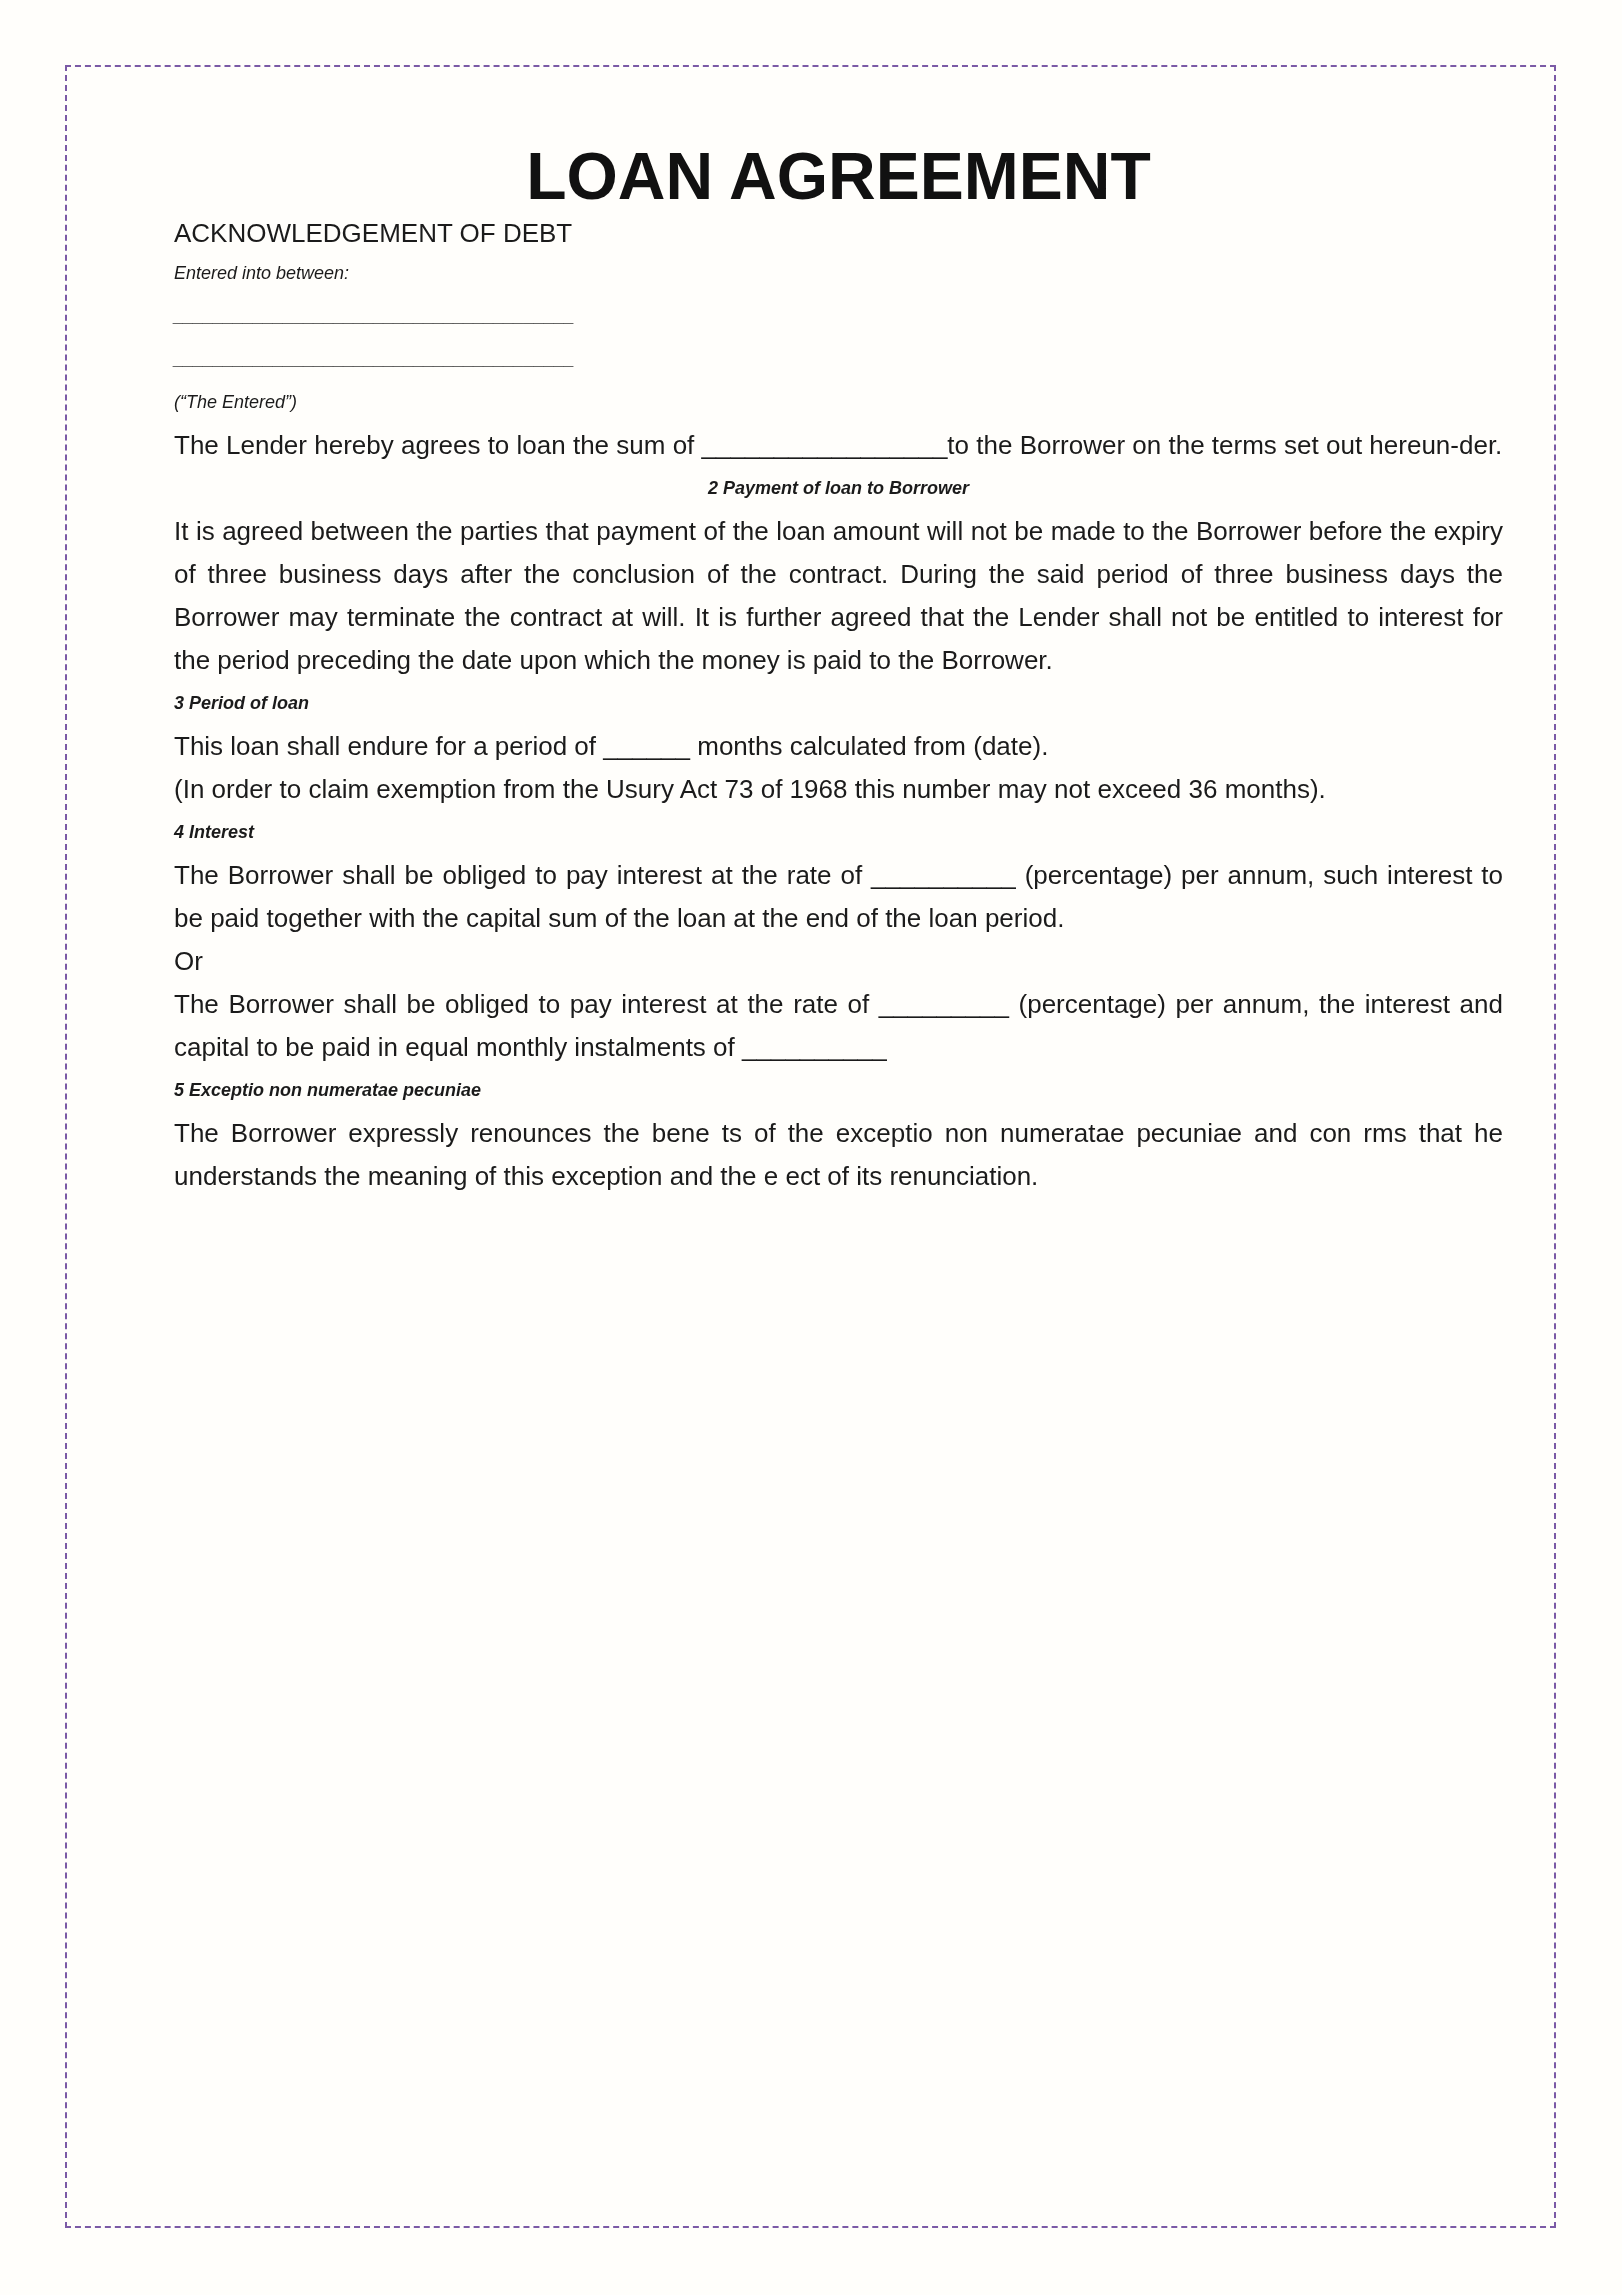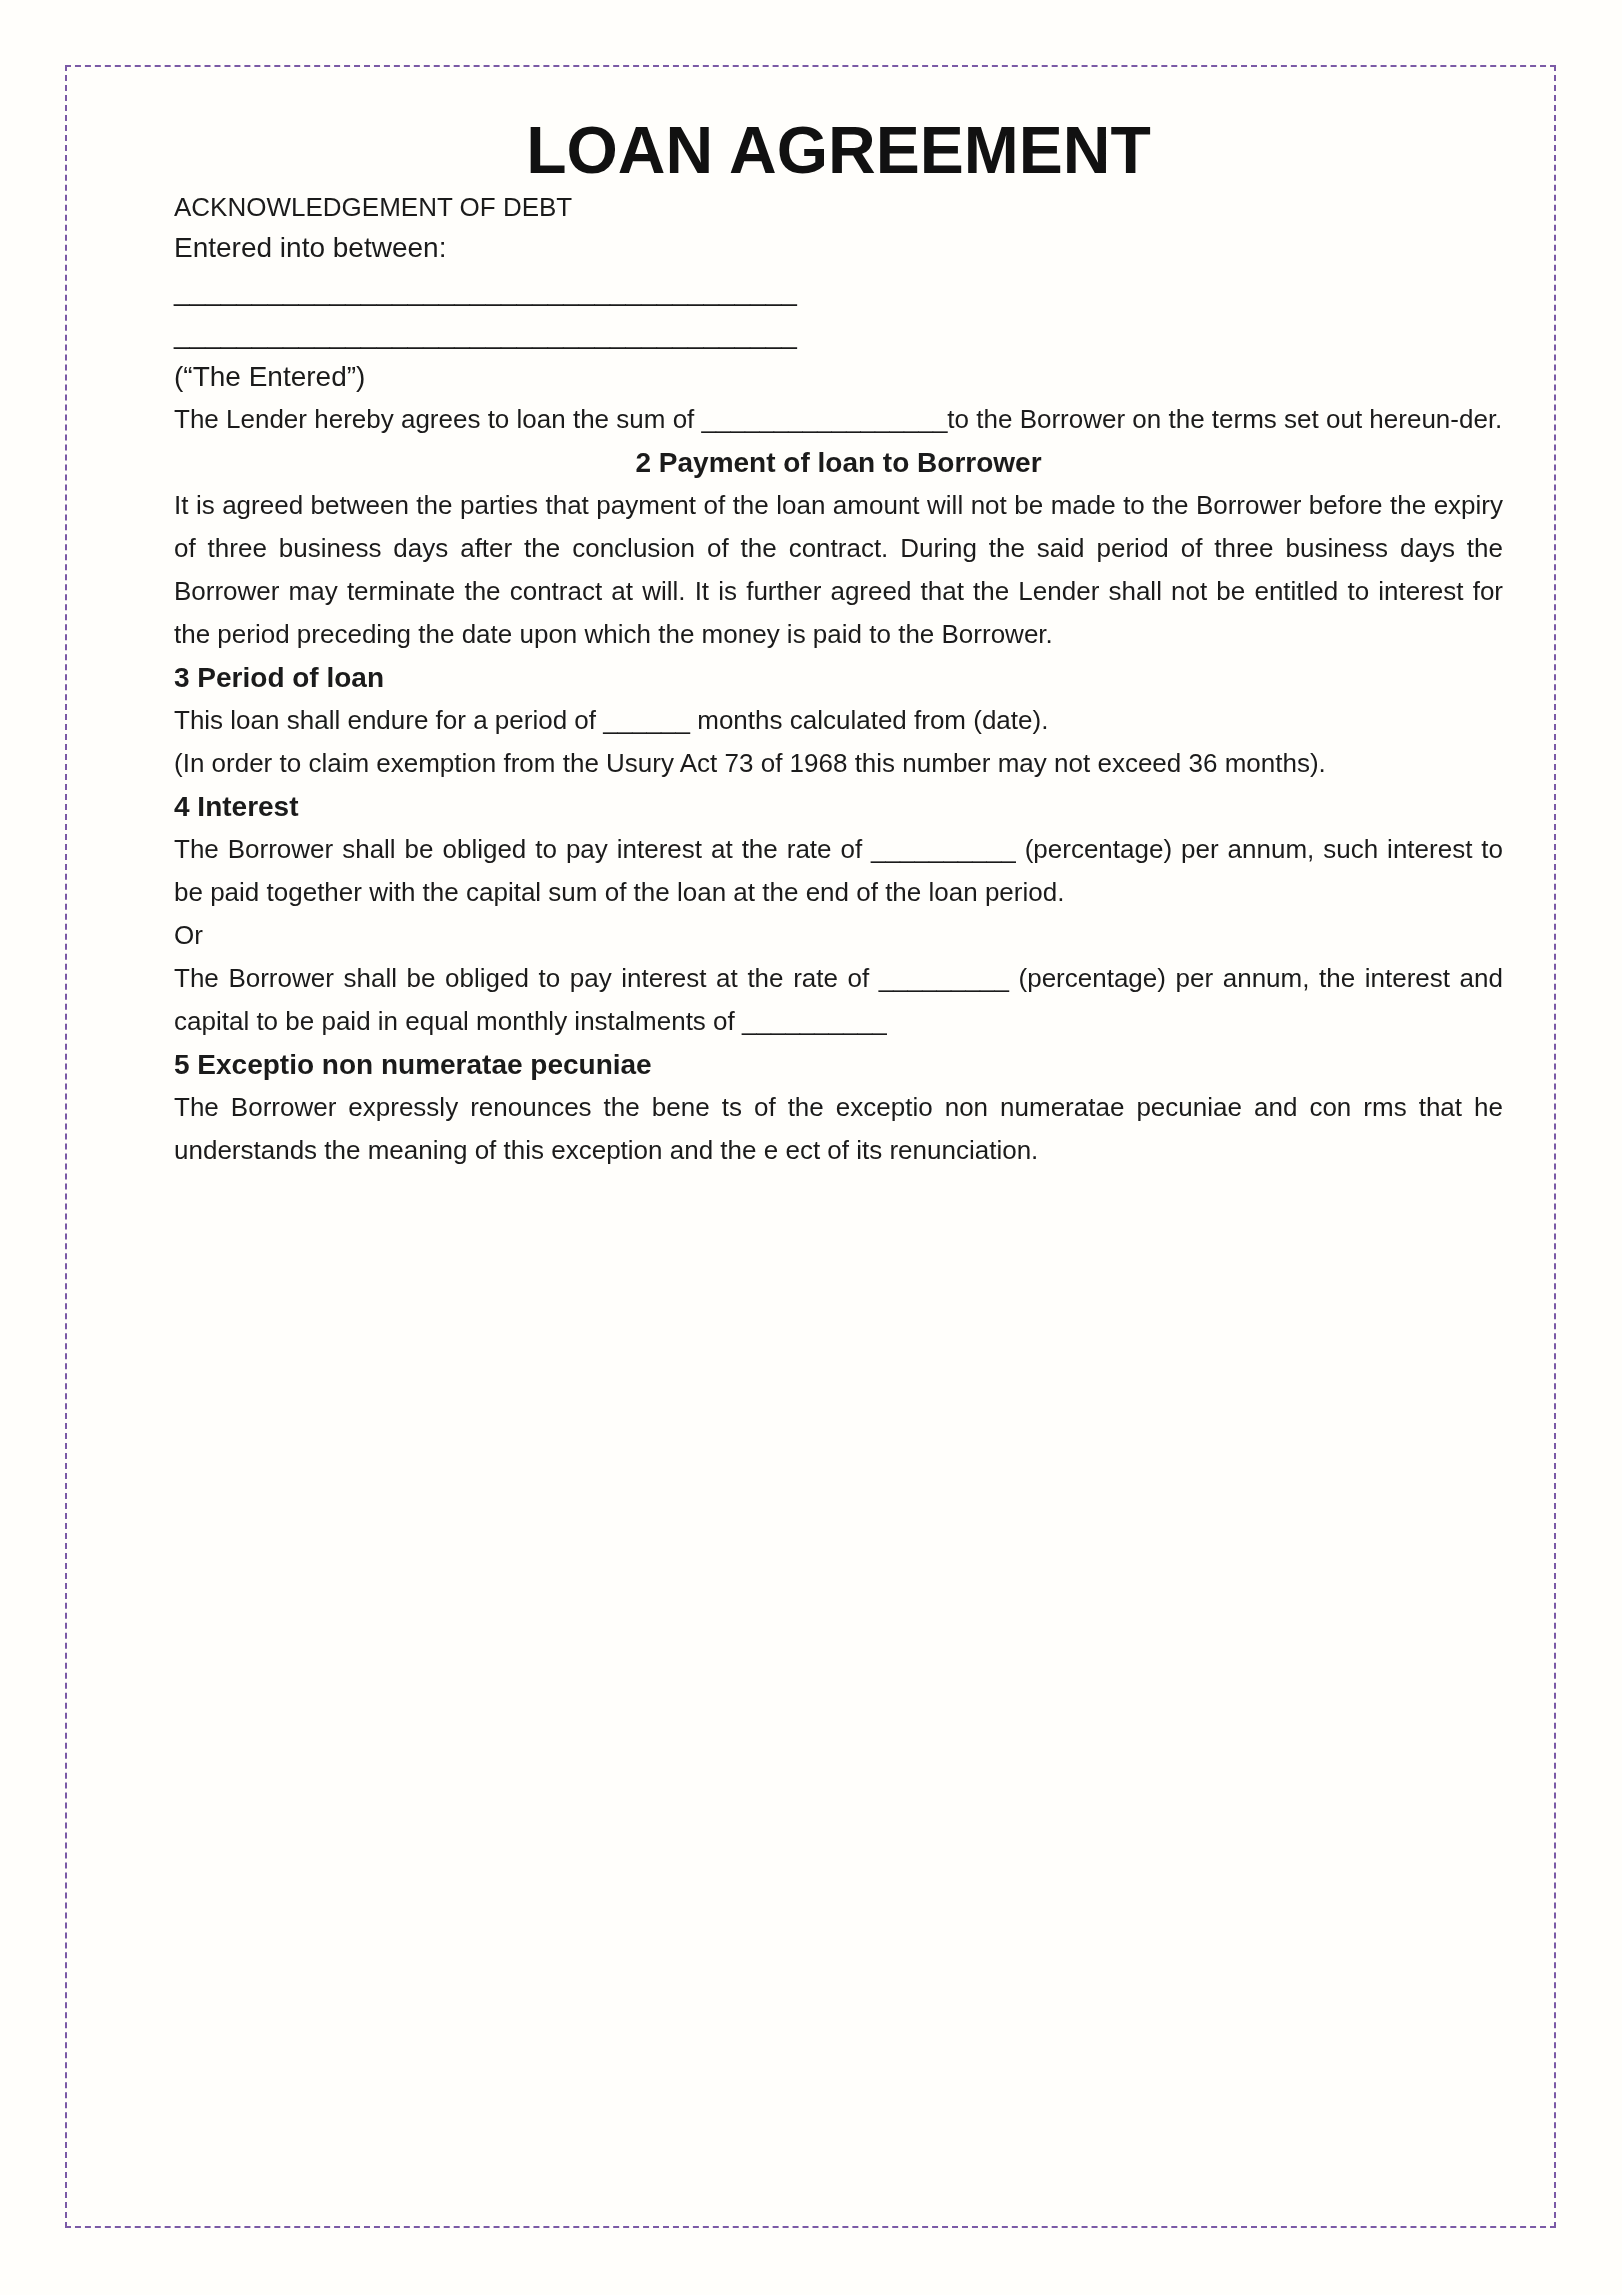--- a/index.html
+++ b/index.html
@@ -16,29 +16,29 @@
     left:65px;top:65px;
     width:1491px;height:2163px;
     box-sizing:border-box;
     border:2.8px dashed #7b5aa6;
     padding:0 51px 0 107px;
   }
   .frame p,.frame h1,.frame h2{margin:0;}
   h1.doc-title{
     font-size:66px;line-height:77px;font-weight:700;
     text-align:center;
-    margin-top:45px;
+    margin-top:71px;
     color:#111;
   }
   .subtitle{
     font-size:26px;line-height:37px;
     margin-top:140px;
   }
   .body-line{
-    font-size:28px;line-height:43px;
+    font-size:18px;line-height:43px;font-style:italic;
   }
   .para{
     font-size:26px;line-height:43px;
   }
   .just{text-align:justify;}
   .mt-intro{margin-top:125px;}
   .mt-rule1{margin-top:37px;}
   .mt-and{margin-top:37px;}
   .mt-h-s1{margin-top:114px;}
   .mt-p-s1{margin-top:30px;}

